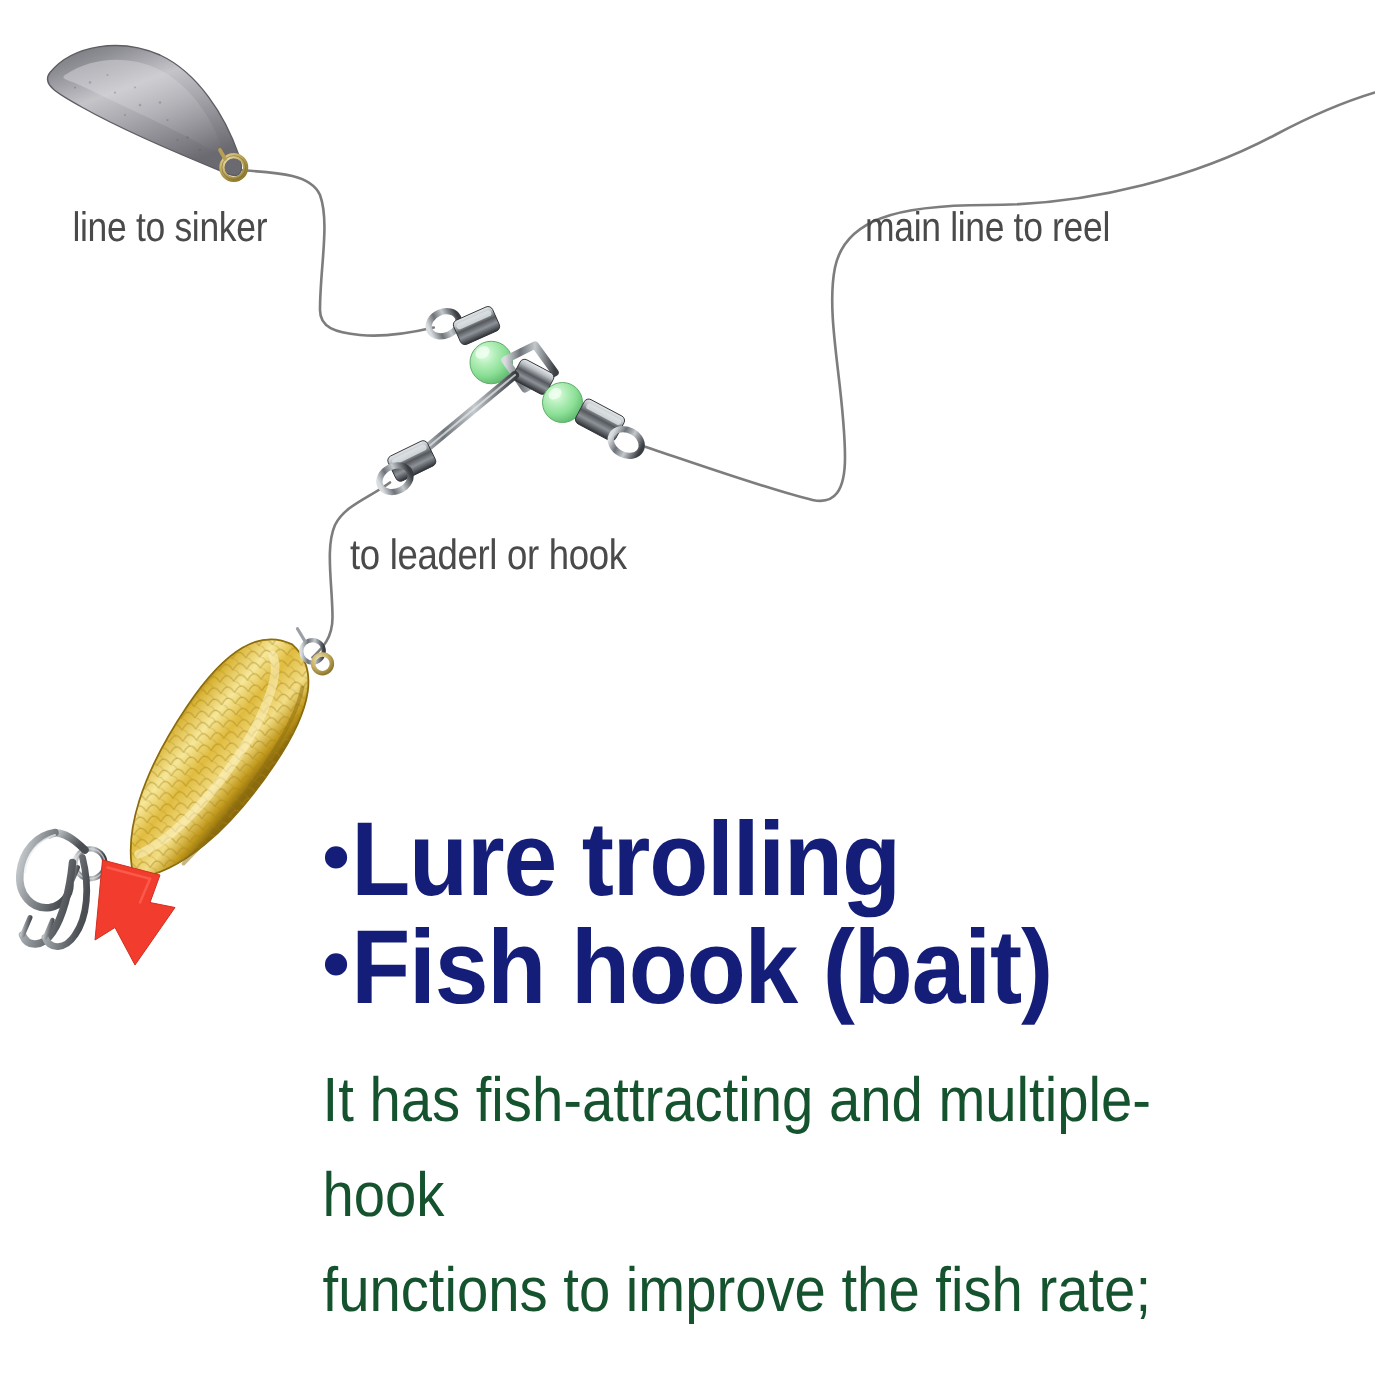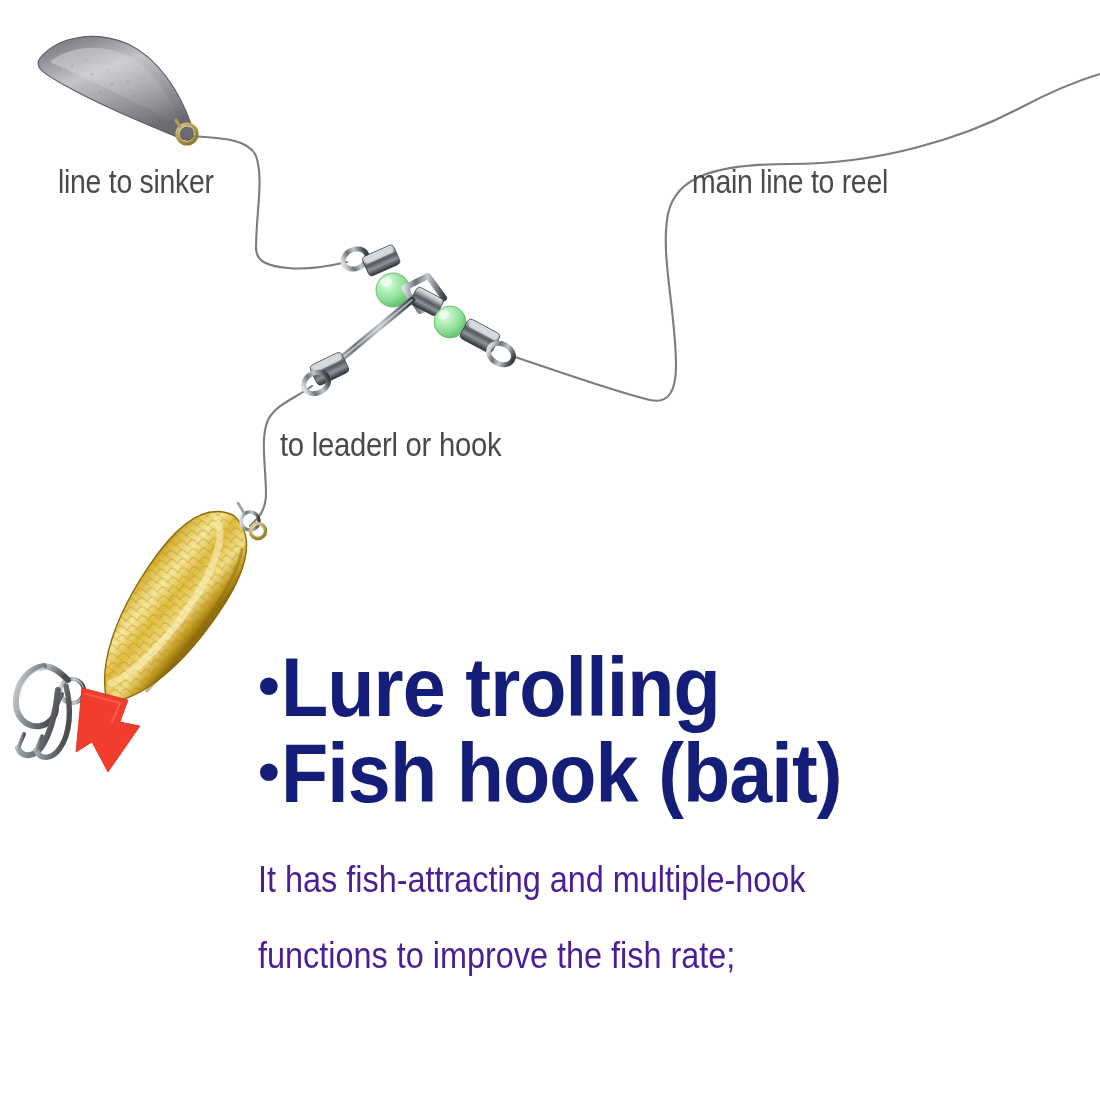--- a/index.html
+++ b/index.html
@@ -37,22 +37,22 @@
     line-height:86px;
     letter-spacing:-1px;
   }
   .bullet-line .dot{
     font-size:62px;line-height:0;
     margin-right:2px;position:relative;top:-10px;
   }
   .bullet-line .btxt{transform:scaleX(0.92);transform-origin:left center;display:inline-block;}
   #promo-body{
     margin-top:26px;
-    color:#4c1d95;
-    font-size:36px;
+    color:#14532d;
+    font-size:50px;
     line-height:76px;
     font-weight:400;
   }
   #promo-body span{display:block;transform:scaleX(0.90);transform-origin:left center;}
 </style>
 </head>
 <body>
 
 <div id="stage">
 

